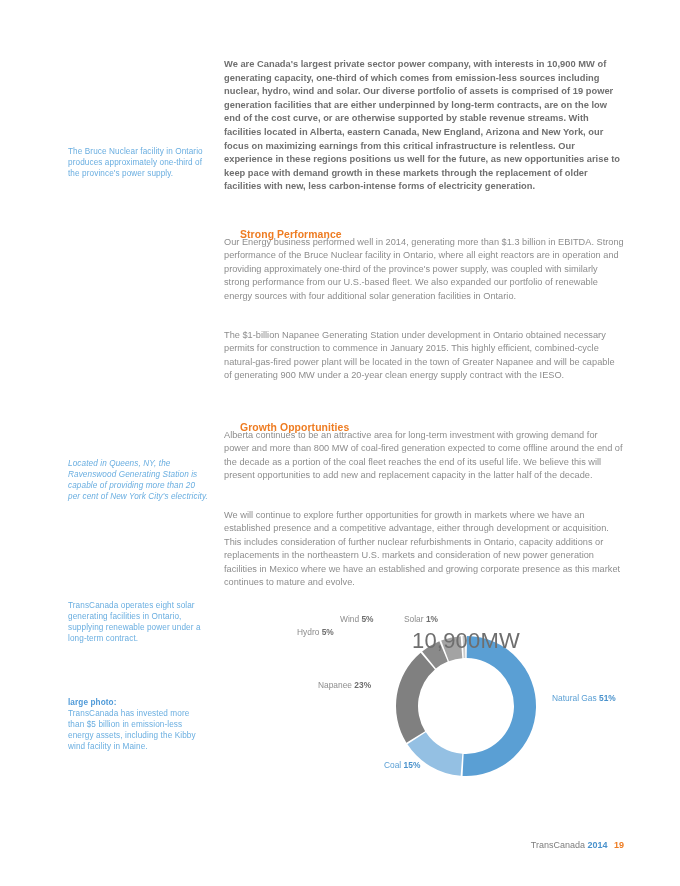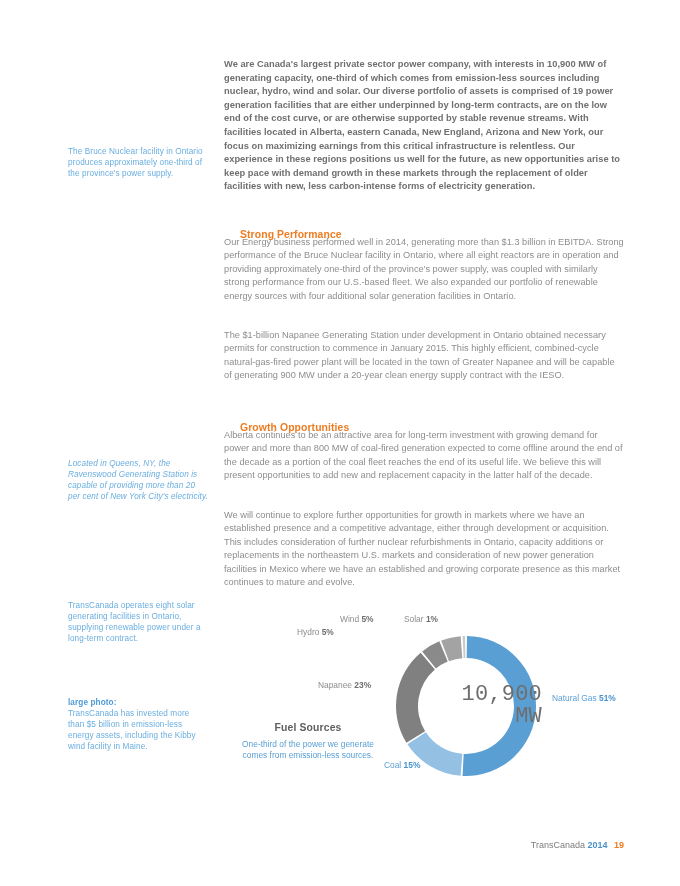--- a/index.html
+++ b/index.html
@@ -99,28 +99,26 @@
     width: 152px;
     height: 152px;
   }
   .donut-wrap svg { display: block; }
 
   .donut-center {
     position: absolute;
     left: 0; top: 0;
     width: 152px; height: 152px;
     display: flex;
-    flex-direction: column;
-    align-items: flex-end;
+    align-items: flex-start;
     justify-content: center;
     color: #6e6e6e;
     font-size: 22px;
     line-height: 22px;
     letter-spacing: 0.2px;
-    font-family: Liberation Mono, monospace;
   }
 
   .lbl {
     position: absolute;
     font-size: 8.4px;
     white-space: nowrap;
     color: #8d8d8d;
   }
   .lbl b { font-weight: bold; color: #6e6e6e; }
   .lbl.blue { color: #5a9fd4; }
@@ -218,24 +216,20 @@
     </div>
 
     <div class="blk blk-explore">
       <p class="body">We will continue to explore further opportunities for growth in markets where we have an established presence and a competitive advantage, either through development or acquisition. This includes consideration of further nuclear refurbishments in Ontario, capacity additions or replacements in the northeastern U.S. markets and consideration of new power generation facilities in Mexico where we have an established and growing corporate presence as this market continues to mature and evolve.</p>
     </div>
 
   </div>
 
   <div class="chart-area">
 
-    <div class="fuel-caption">
-      <div class="fuel-title">Fuel Sources</div>
-      <div class="fuel-sub">One-third of the power we generate comes from emission-less sources.</div>
-    </div>
 
     <div class="donut-wrap">
       <svg width="152" height="152" viewBox="0 0 152 152">
         <g id="donut-slices" transform="translate(76,76)">
             <path d="M 0.9773526237401746 -69.9931766806513 A 70 70 0 1 1 -3.419483885692929 69.91642961390039 L -2.344788950189437 47.94269459238883 A 48 48 0 1 0 0.6701846562789768 -47.99532115244661 Z" fill="#5a9fd4"></path>
             <path d="M -5.370331968877292 69.79369265588441 A 70 70 0 0 1 -58.5735019421273 38.32942564447854 L -40.164687046030146 26.28303472764243 A 48 48 0 0 0 -3.6825133500872864 47.85853210689217 Z" fill="#94c0e3"></path>
             <path d="M -59.620885390013335 36.67901341790554 A 70 70 0 0 1 -45.3683930744192 -53.30768152757154 L -31.109755251030307 -36.55383876176334 A 48 48 0 0 0 -40.88289283886629 25.151323486563797 Z" fill="#808080"></path>
             <path d="M -43.86226679551222 -54.553657545203194 A 70 70 0 0 1 -26.674926344519232 -64.7182223528619 L -18.291378064813188 -44.37820961339102 A 48 48 0 0 0 -30.076982945494095 -37.40822231671076 Z" fill="#8a8a8a"></path>
             <path d="M -24.85748736856964 -65.437797347721 A 70 70 0 0 1 -5.370331968877355 -69.79369265588441 L -3.68251335008733 -47.85853210689217 A 48 48 0 0 0 -17.04513419559061 -44.87163246700868 Z" fill="#a3a3a3"></path>
             <path d="M -3.4194838856929772 -69.91642961390038 A 70 70 0 0 1 -0.9773526237401833 -69.9931766806513 L -0.6701846562789828 -47.99532115244661 A 48 48 0 0 0 -2.34478895018947 -47.94269459238883 Z" fill="#c9c9c9"></path>

